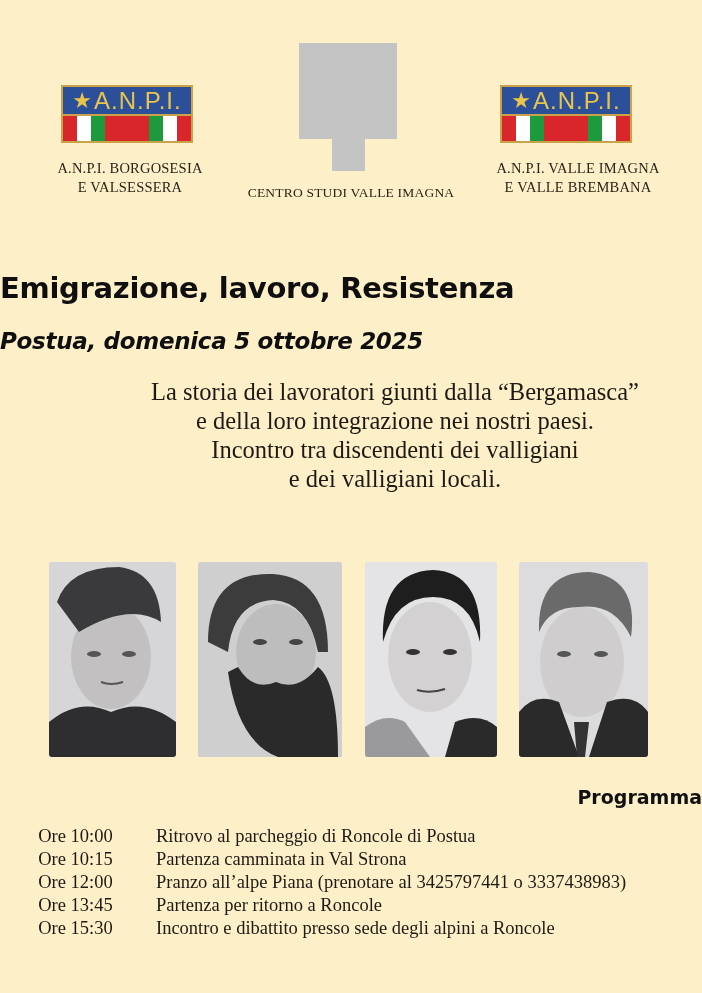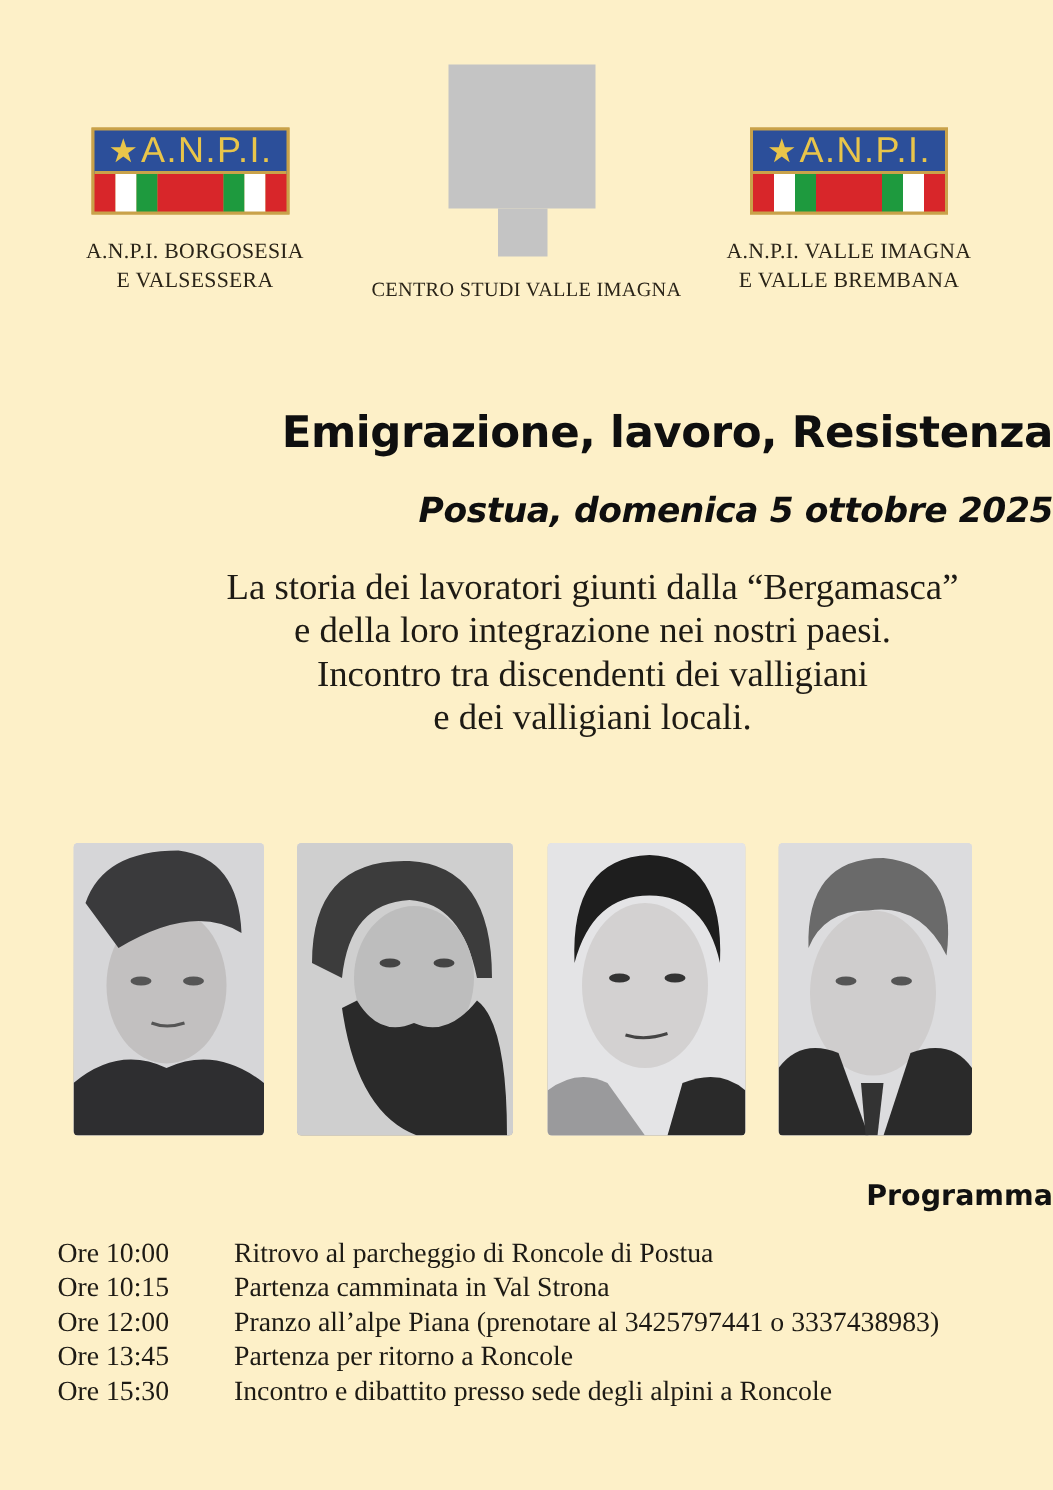--- a/index.html
+++ b/index.html
@@ -43,21 +43,21 @@
       letter-spacing: 0.2px;
     }
 
     
     .csv-logo-top { background: #c4c4c4; }
     .csv-logo-stem { background: #c4c4c4; }
 
     .title {
       font-family: "DejaVu Sans", sans-serif;
       font-weight: bold; color: #0f0f0f;
-      text-align: right; width: 702px; left: 0;
+      text-align: left; width: 702px; left: 0;
       letter-spacing: -0.3px;
     }
     .subtitle-block {
       font-family: "Liberation Serif", serif;
       font-size: 24.5px; line-height: 29px;
       text-align: center; width: 702px; left: 0;
       color: #1d1a14;
       margin-left: 44px;
     }
 
@@ -118,21 +118,21 @@
       <span class="r" style="width:14px"></span>
         <span class="w" style="width:14px"></span>
         <span class="g" style="width:14px"></span>
       <span class="r" style="width:44px"></span>
       <span class="g" style="width:14px"></span>
         <span class="w" style="width:14px"></span>
         <span class="r" style="width:14px"></span>
     </div>
   </div>
 </div>
-<div class="abs org-label" style="left:466px; top:159px; width:200px;">
+<div class="abs org-label" style="left:478px; top:159px; width:200px;">
   <div>A.N.P.I. VALLE IMAGNA</div>
   <div>E VALLE BREMBANA</div>
 </div>
 
 <div class="abs title" style="top:271px; font-size:29px;">Emigrazione, lavoro, Resistenza</div>
 <div class="abs title" style="top:328px; font-size:23px;font-style:italic;">Postua, domenica 5 ottobre 2025</div>
 
 <div class="abs subtitle-block" style="top:377px;">
   <div>La storia dei lavoratori giunti dalla “Bergamasca”</div>
   <div>e della loro integrazione nei nostri paesi.</div>

